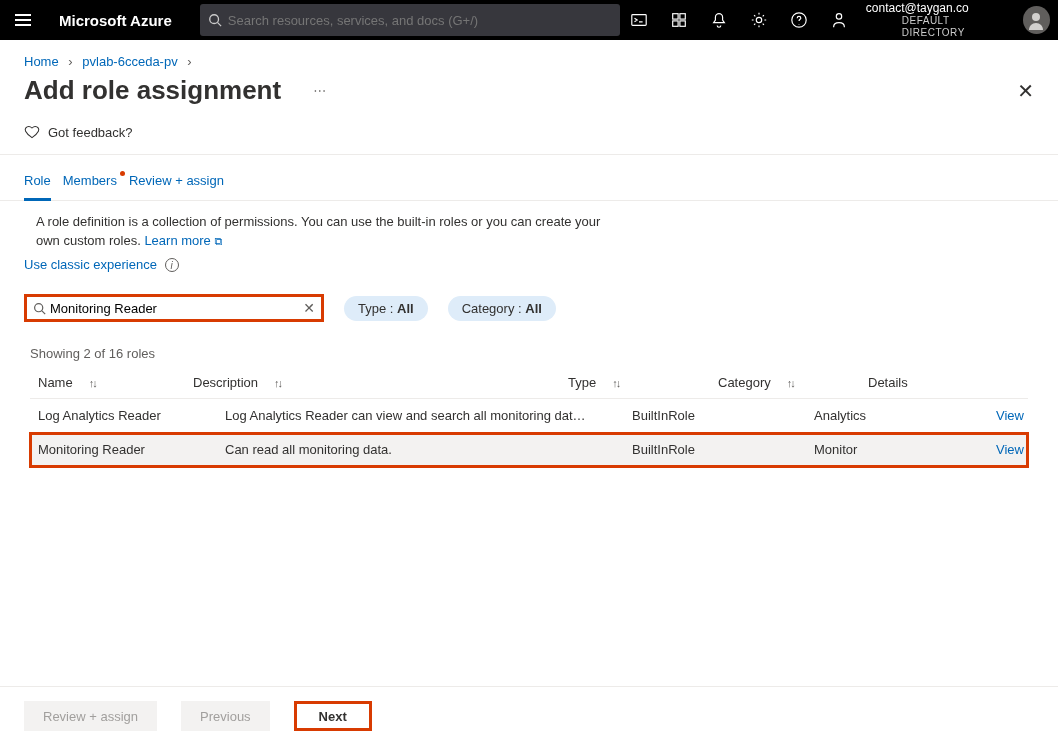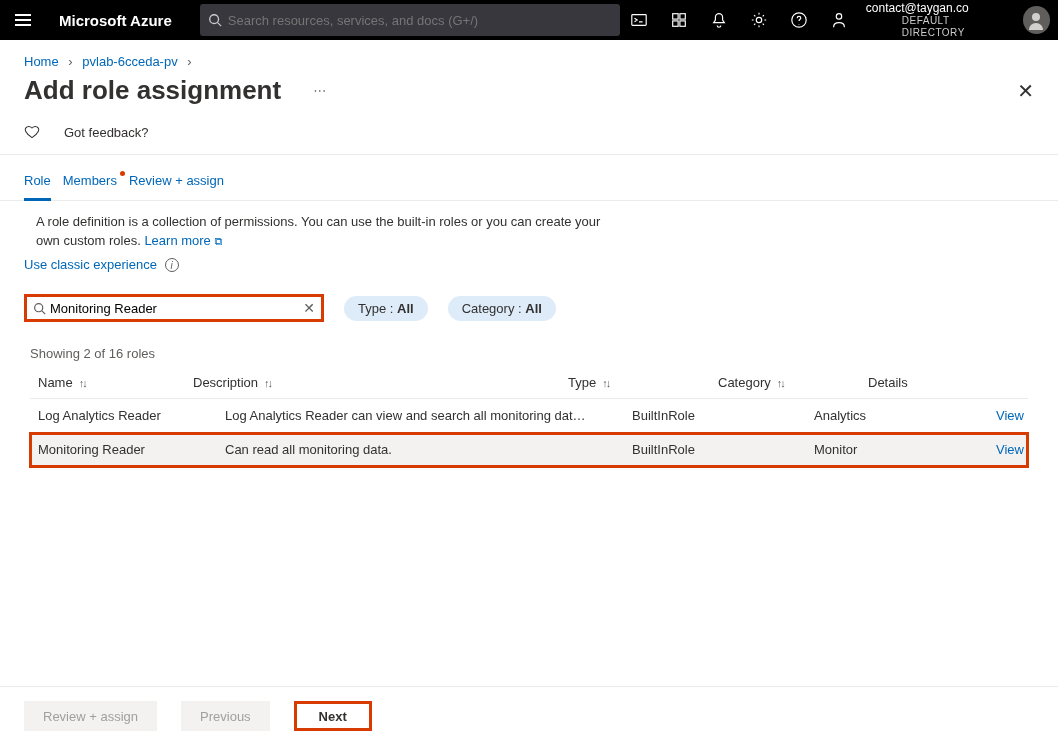--- a/index.html
+++ b/index.html
@@ -23,21 +23,21 @@
   
   .crumbs { padding: 14px 24px 0 24px; font-size: 13px; color: #0067b8; }
   .crumbs a { color: #0067b8; text-decoration: none; }
   .crumbs .sep { color: #605e5c; margin: 0 6px; }
   
   .page-head { display: flex; align-items: center; padding: 6px 24px 18px 24px; gap: 20px; }
   .page-head h1 { font-size: 26px; font-weight: 600; }
   .page-head .dots { margin-left: 12px; color: #605e5c; cursor: pointer; }
   .page-head .close { margin-left: auto; font-size: 20px; color: #323130; cursor: pointer; font-weight: 300; }
   
-  .feedback-row { padding: 0 24px 14px 24px; border-bottom: 1px solid #edebe9; display: flex; align-items: center; gap: 24px; }
+  .feedback-row { padding: 0 24px 14px 24px; border-bottom: 1px solid #edebe9; display: flex; align-items: center; gap: 8px; }
   .feedback-row svg { width: 16px; height: 16px; fill: none; stroke: #323130; stroke-width: 1.3; }
   .feedback-row a { color: #323130; text-decoration: none; }
   
   .tabs { padding: 18px 24px 0 24px; display: flex; gap: 12px; border-bottom: 1px solid #edebe9; }
   .tab { padding-bottom: 10px; color: #0067b8; cursor: pointer; position: relative; }
   .tab.active { border-bottom: 3px solid #0067b8; font-weight: 400; margin-bottom: -1px; }
   .tab .dot { position: absolute; top: -2px; right: -8px; width: 5px; height: 5px; background: #d83b01; border-radius: 50%; }
   
   .desc { padding: 12px 24px 4px 36px; max-width: 640px; line-height: 1.45; }
   .desc a { color: #0067b8; text-decoration: none; }
@@ -51,21 +51,21 @@
   .role-search svg { width: 13px; height: 13px; stroke: #605e5c; fill: none; stroke-width: 1.5; margin-right: 4px; }
   .role-search input { border: none; outline: none; flex: 1; font-size: 13px; }
   .role-search .clear { color: #605e5c; cursor: pointer; font-size: 14px; }
   .pill { background: #deecf9; border-radius: 14px; padding: 5px 14px; font-size: 13px; cursor: pointer; }
   .pill b { font-weight: 600; }
   
   .count { padding: 16px 30px 6px 30px; color: #605e5c; }
   .tbl { padding: 0 30px; }
   .tbl .thead, .tbl .trow { display: grid; grid-template-columns: 155px 375px 150px 150px 120px; align-items: center; }
   .tbl .thead { border-bottom: 1px solid #edebe9; padding: 8px 8px; color: #323130; font-size: 13px; }
-  .tbl .thead .col { display: flex; align-items: center; gap: 6px; }
+  .tbl .thead .col { display: flex; align-items: center; gap: 16px; }
   .sort { font-size: 11px; color: #605e5c; letter-spacing: -2px;}
   .tbl .trow { padding: 9px 8px; border-bottom: 1px solid #f3f2f1; font-size: 13px; gap: 32px; }
   .tbl .trow.selected { outline: 3px solid #d83b01; outline-offset: -2px; background: #f3f2f1; }
   .tbl .trow .desc-cell { white-space: nowrap; overflow: hidden; text-overflow: ellipsis; padding-right: 10px; }
   .tbl .trow a { color: #0067b8; text-decoration: none; }
   
   .footer { position: absolute; left: 0; right: 0; bottom: 0; border-top: 1px solid #edebe9; padding: 14px 24px; display: flex; gap: 24px; background: #fff; }
   .btn { height: 30px; padding: 0 18px; border: 1px solid transparent; font-size: 13px; cursor: pointer; display: inline-flex; align-items: center; justify-content: center; }
   .btn.disabled { background: #f3f2f1; color: #a19f9d; }
   .btn.next { border: 3px solid #d83b01; background: #fff; color: #323130; font-weight: 600; padding: 0 22px; }

